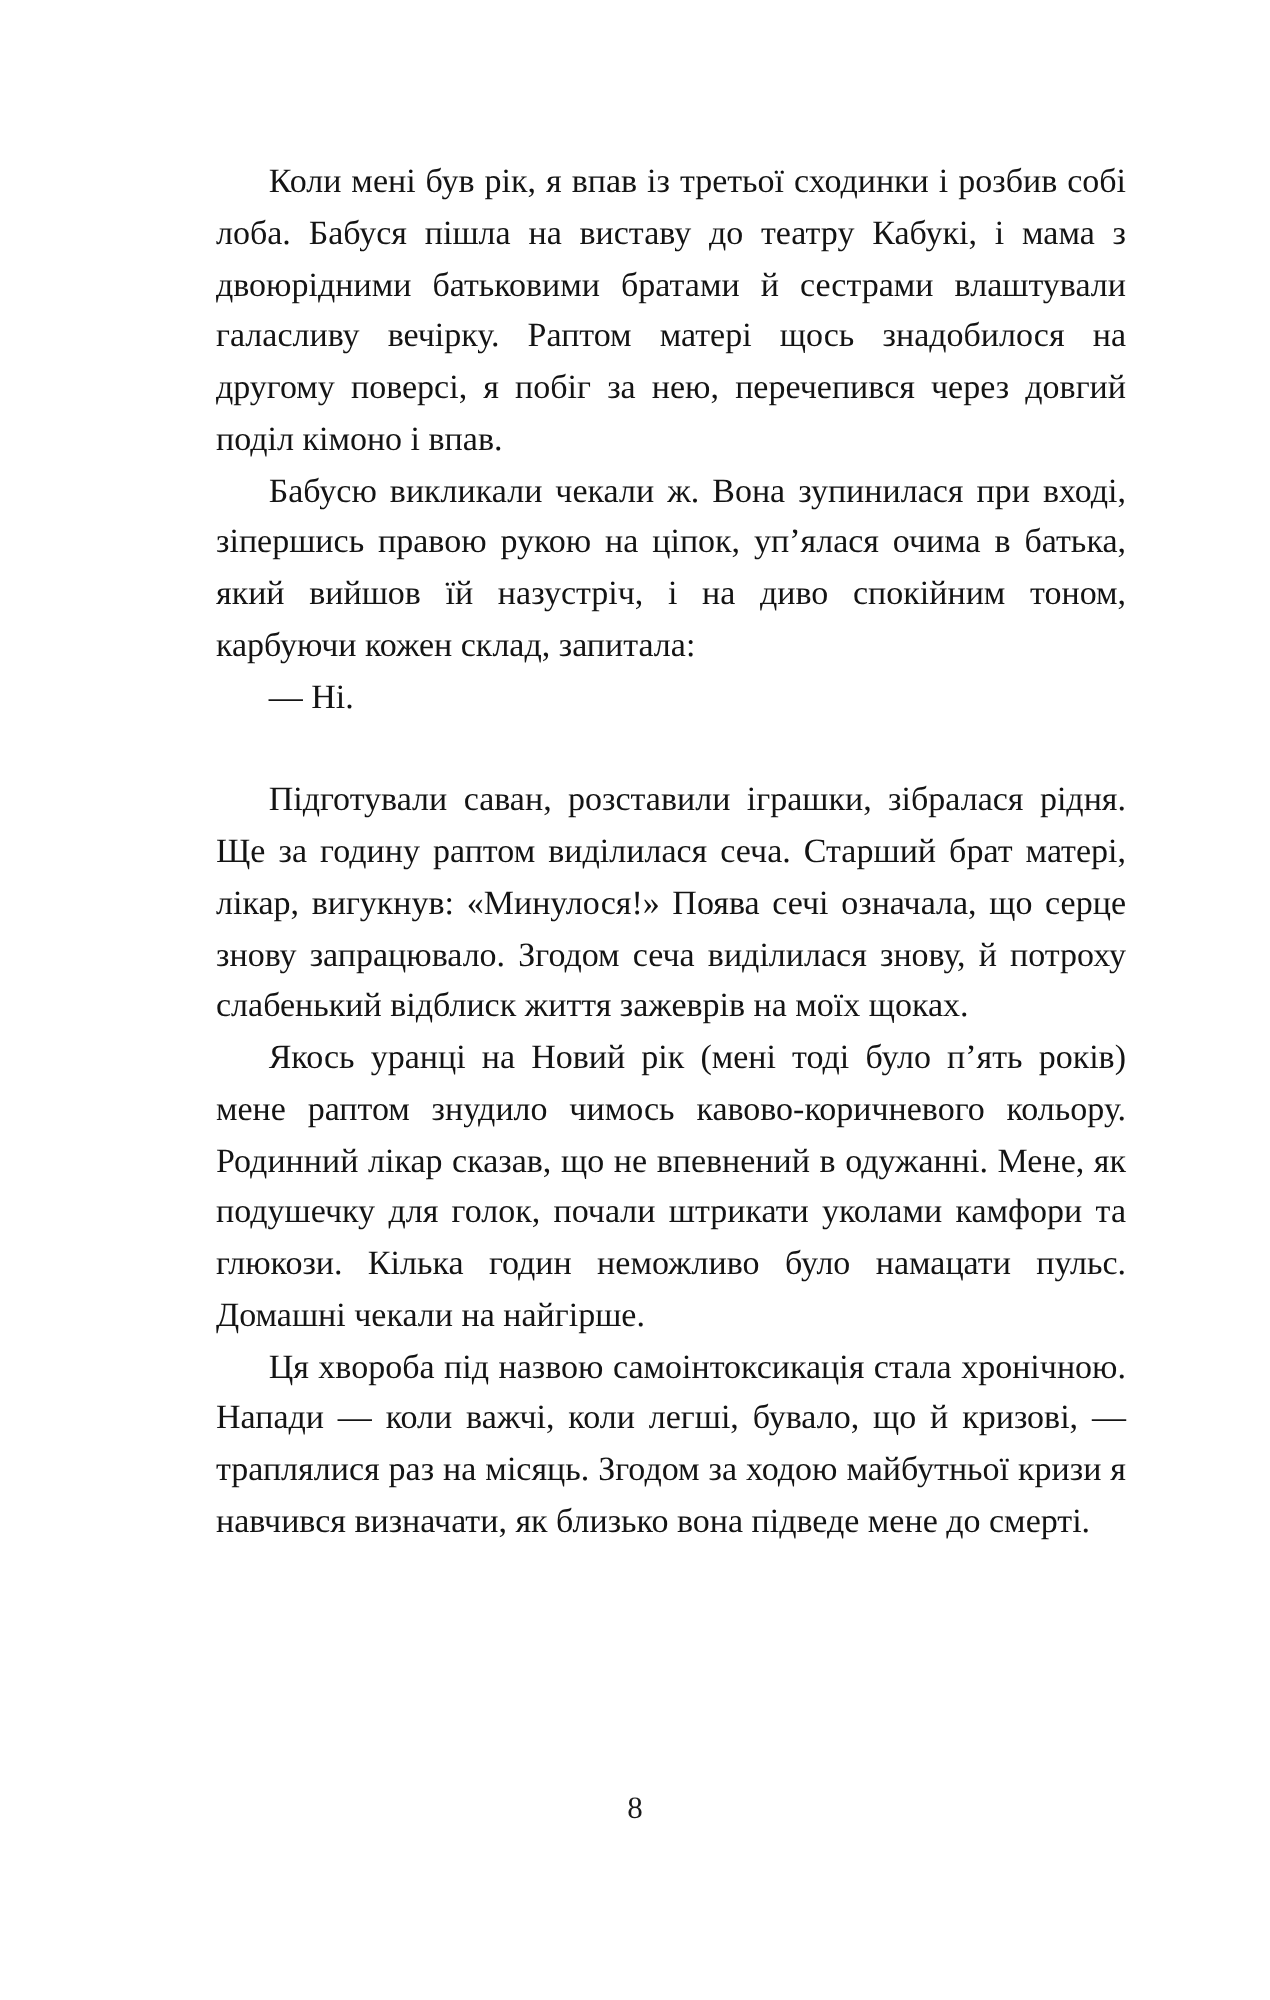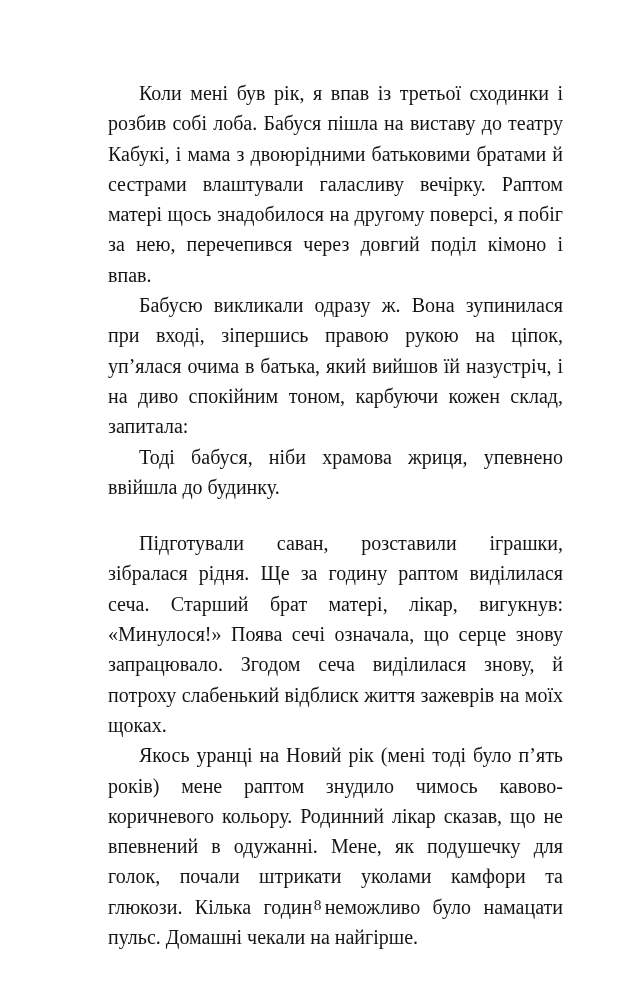--- a/index.html
+++ b/index.html
@@ -15,21 +15,21 @@
     overflow: hidden;
   }
   .page {
     position: relative;
     width: 635px;
     height: 1000px;
     box-sizing: border-box;
     padding: 78px 72px 0 108px;
   }
   .body-text {
-    font-size: 20px;
+    font-size: 17px;
     line-height: 1.515;
     text-align: justify;
     text-justify: inter-word;
     hyphens: manual;
     color: #141414;
   }
   .body-text p {
     margin: 0;
     text-indent: 1.55em;
   }
@@ -50,22 +50,23 @@
     font-family: "Liberation Serif", "DejaVu Serif", serif;
   }
 </style>
 </head>
 <body>
 
 <div class="page">
 
   <div class="body-text">
     <p>Коли мені був рік, я впав із третьої сходинки і розбив собі лоба. Бабуся пішла на виставу до театру Кабукі, і мама з двоюрідними батьковими братами й сестрами влаштували галасливу вечірку. Раптом матері щось знадобилося на другому поверсі, я побіг за нею, перечепився через довгий поділ кімоно і впав.</p>
-    <p>Бабусю викликали одразу ж. Вона зупинилася при вході, зіпершись правою рукою на ціпок, уп’ялася очима в батька, який вийшов їй назустріч, і на диво спокійним тоном, карбуючи кожен склад, запитала:</p>
-    <p>Тоді бабуся, ніби храмова жриця, упевнено ввійшла до будинку.</p>
+    <p>Бабусю викликали чекали ж. Вона зупинилася при вході, зіпершись правою рукою на ціпок, уп’ялася очима в батька, який вийшов їй назустріч, і на диво спокійним тоном, карбуючи кожен склад, запитала:</p>
+    <p class="dialog">— Ні.</p>
     <div class="spacer"></div>
     <p>Підготували саван, розставили іграшки, зібралася рідня. Ще за годину раптом виділилася сеча. Старший брат матері, лікар, вигукнув: «Минулося!» Поява сечі означала, що серце знову запрацювало. Згодом сеча виділилася знову, й потроху слабенький відблиск життя зажеврів на моїх щоках.</p>
     <p>Якось уранці на Новий рік (мені тоді було п’ять років) мене раптом знудило чимось кавово-коричневого кольору. Родинний лікар сказав, що не впевнений в одужанні. Мене, як подушечку для голок, почали штрикати уколами камфори та глюкози. Кілька годин неможливо було намацати пульс. Домашні чекали на найгірше.</p>
+    <p>Ця хвороба під назвою самоінтоксикація стала хронічною. Напади — коли важчі, коли легші, бувало, що й кризові, — траплялися раз на місяць. Згодом за ходою майбутньої кризи я навчився визначати, як близько вона підведе мене до смерті.</p>
   </div>
 
   <div class="folio">8</div>
 
 </div>
 
 </body></html>

